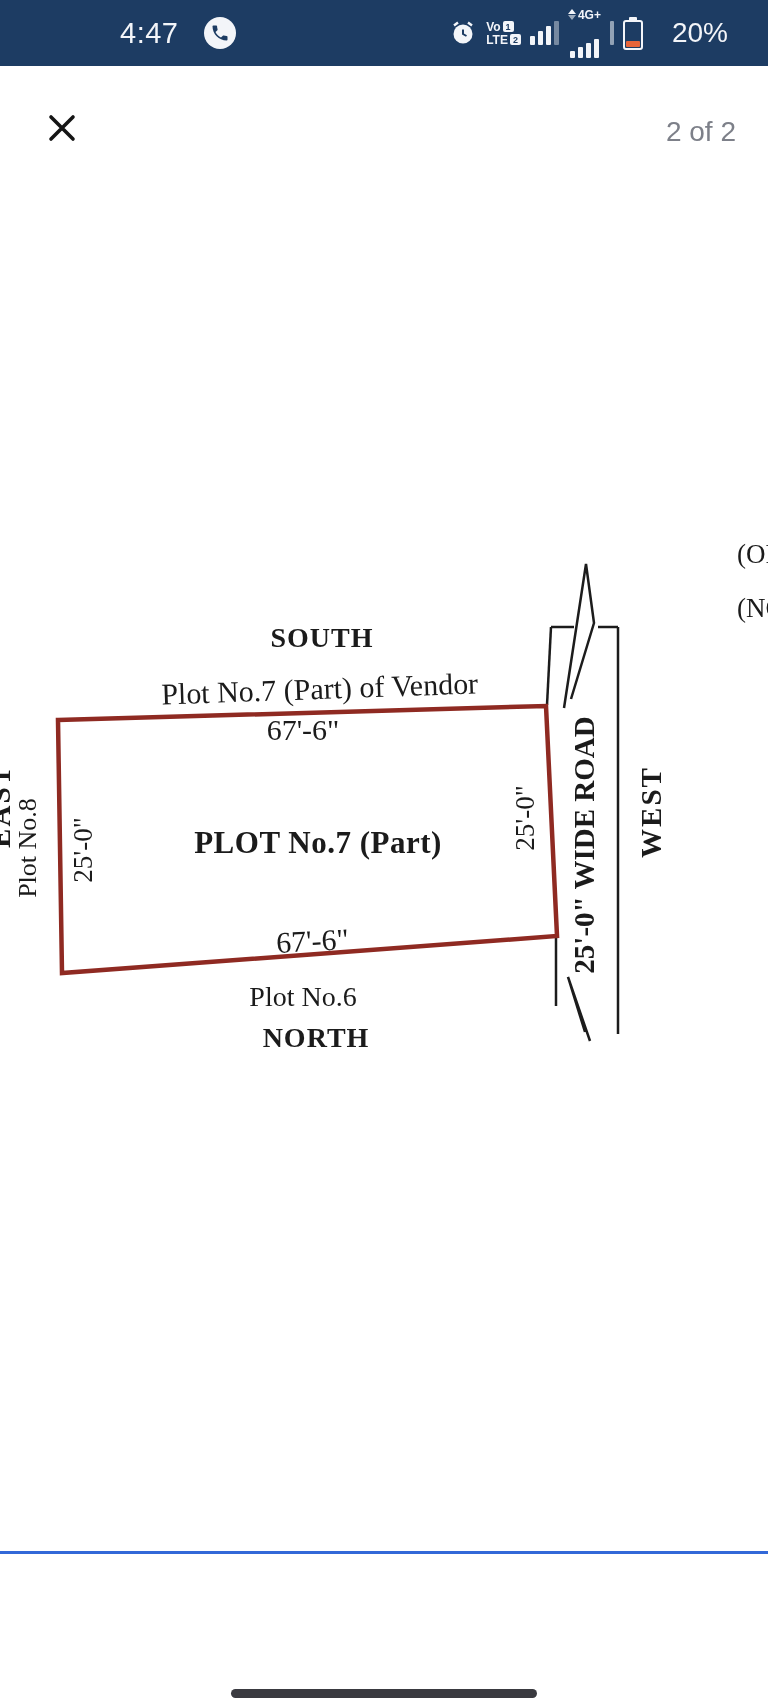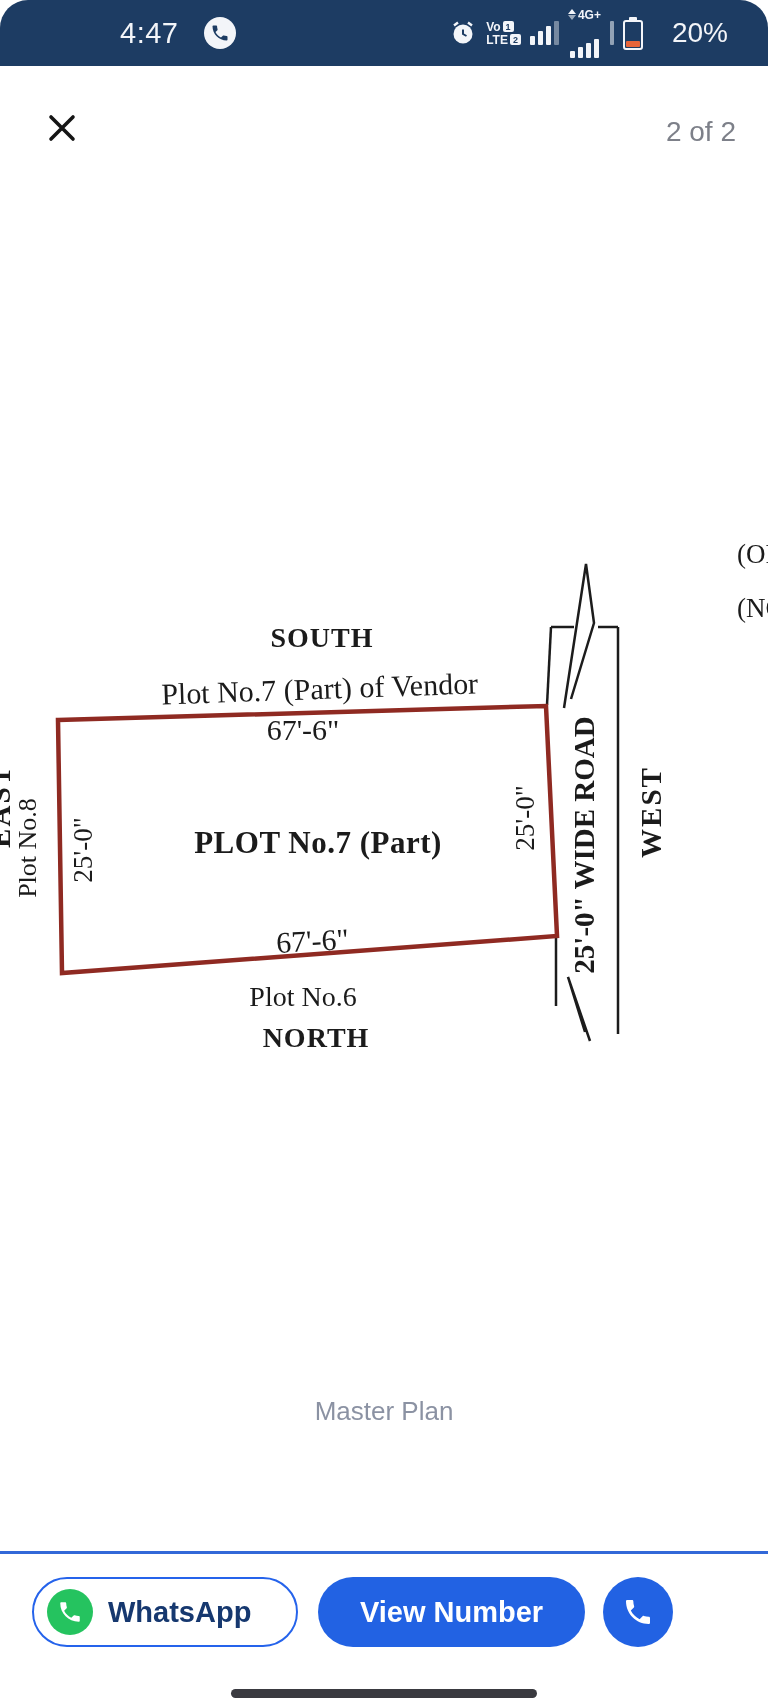--- a/index.html
+++ b/index.html
@@ -1,17 +1,17 @@
 <!DOCTYPE html>
 <html><head>
 <meta charset="utf-8">
 <style>
   html,body{margin:0;padding:0;background:#fff;}
   .screen{position:relative;width:768px;height:1707px;background:#ffffff;overflow:hidden;
-          font-family:"Liberation Sans",sans-serif;border-radius:28px;}
+          font-family:"Liberation Sans",sans-serif;}
 
   
   .status-bar{position:absolute;left:0;top:0;width:768px;height:66px;background:#1d3c63;
               display:flex;align-items:center;justify-content:space-between;
               padding:0 40px 0 120px;box-sizing:border-box;color:#f3f5f9;}
   .sb-left{display:flex;align-items:center;gap:26px;}
   .sb-time{font-size:29px;font-weight:500;letter-spacing:.5px;}
   .sb-wa{width:32px;height:32px;border-radius:50%;background:#f3f5f9;display:flex;
          align-items:center;justify-content:center;}
   .sb-right{display:flex;align-items:center;gap:9px;}
@@ -176,34 +176,17 @@
       <text class="pt ptb" dy="10" font-size="29" letter-spacing="2" text-anchor="middle">EAST</text>
     </g>
     <g transform="translate(26 848) rotate(-90)">
       <text class="pt" dy="10" font-size="26" text-anchor="middle">Plot No.8</text>
     </g>
 
     <text class="pt" x="737" y="563" font-size="27">(OR</text>
     <text class="pt" x="737" y="617" font-size="27">(NO</text>
   </svg>
 
-  <div class="caption">Master Plan</div>
 
   <div class="divider"></div>
-  <div class="bottom-bar">
-    <button class="wa-btn">
-      <span class="wa-circle">
-        <svg width="26" height="26" viewBox="0 0 24 24">
-          <path fill="#ffffff" d="M6.6 10.8c1.4 2.8 3.8 5.1 6.6 6.6l2.2-2.2c.3-.3.7-.4 1-.2 1.1.4 2.3.6 3.6.6.6 0 1 .4 1 1V20c0 .6-.4 1-1 1C10.6 21 3 13.4 3 4c0-.6.4-1 1-1h3.5c.6 0 1 .4 1 1 0 1.2.2 2.4.6 3.6.1.3 0 .7-.2 1l-2.3 2.2z"></path>
-        </svg>
-      </span>
-      <span class="wa-label">WhatsApp</span>
-    </button>
-    <button class="vn-btn">View Number</button>
-    <button class="call-btn">
-      <svg width="32" height="32" viewBox="0 0 24 24">
-        <path fill="#ffffff" d="M6.6 10.8c1.4 2.8 3.8 5.1 6.6 6.6l2.2-2.2c.3-.3.7-.4 1-.2 1.1.4 2.3.6 3.6.6.6 0 1 .4 1 1V20c0 .6-.4 1-1 1C10.6 21 3 13.4 3 4c0-.6.4-1 1-1h3.5c.6 0 1 .4 1 1 0 1.2.2 2.4.6 3.6.1.3 0 .7-.2 1l-2.3 2.2z"></path>
-      </svg>
-    </button>
-  </div>
   <div class="gesture-bar"></div>
 
 </div>
 
 </body></html>

